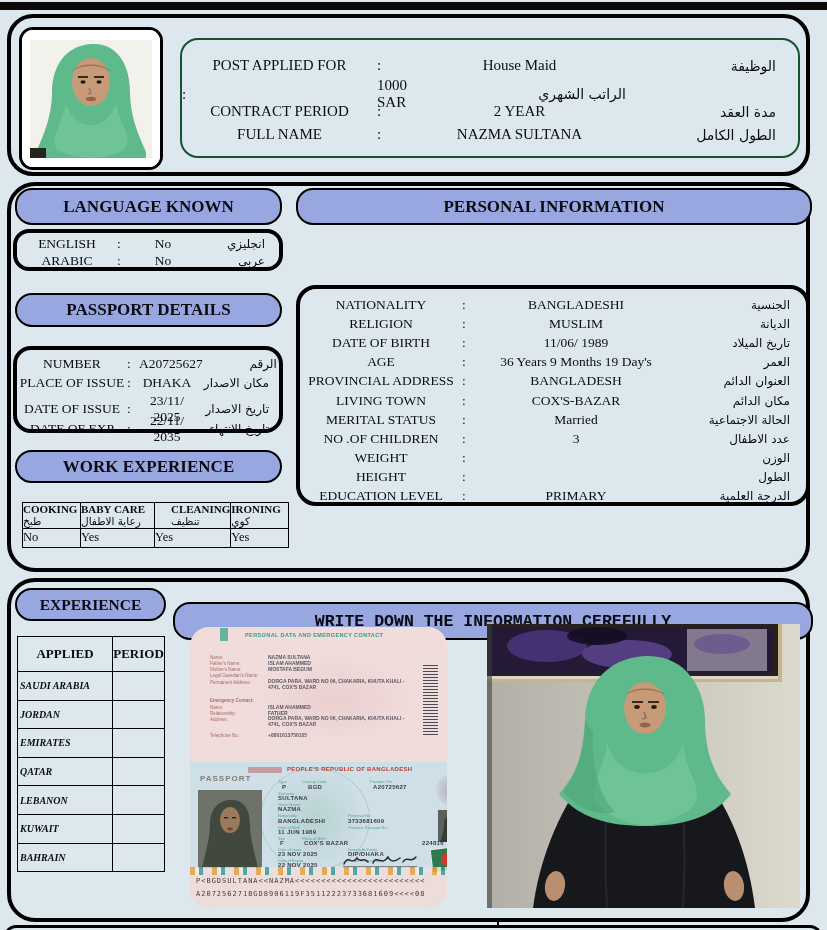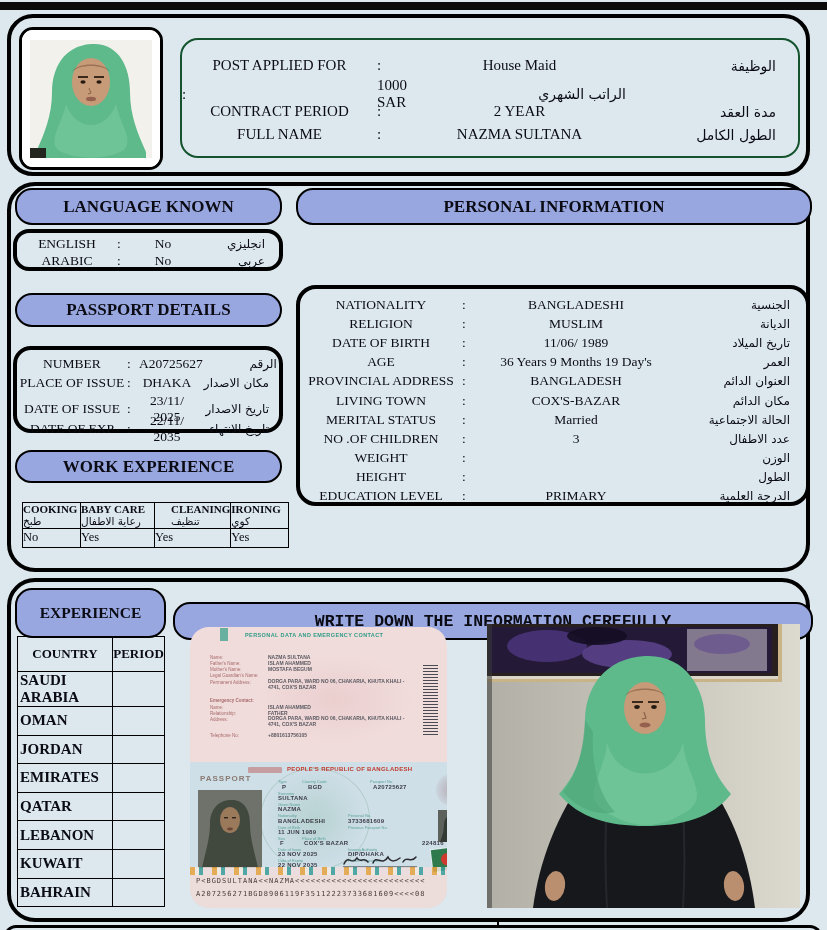--- a/index.html
+++ b/index.html
@@ -44,21 +44,21 @@
   .pers-box { position:absolute; border:4px solid #000; border-radius:20px; padding-top:6px; }
   .pers-row { height:19.2px; display:grid; grid-template-columns:162px 12px 1fr 128px; align-items:center; font-size:13.5px; }
   .pers-row .lbl { text-align:center; }
   .pers-row .val { text-align:center; }
   .pers-row .ar  { text-align:right; padding-right:16px; font-size:12px; }
 
   
   table.country { border-collapse:collapse; table-layout:fixed; }
   table.country th, table.country td { border:1.6px solid #000; }
   table.country th { font-size:13px; height:35px; text-align:center; }
-  table.country td { font-size:15px; font-weight:bold; height:28.6px; padding-left:2px; }
+  table.country td { font-size:10px; font-weight:bold; height:28.6px; padding-left:2px;font-style:italic; }
 
   
   .scan { position:absolute; overflow:hidden; }
   .pp-top { position:absolute; left:0; top:0; width:290px; height:135px; background:#f1dcdc; overflow:hidden; }
   .pp-bot { position:absolute; left:0; top:135px; width:290px; height:146px; background:#cfdfe8; overflow:hidden; }
   .eh  { position:absolute; font-family:"Liberation Sans",sans-serif; font-size:5.5px; font-weight:bold; color:#2e9c86; letter-spacing:.4px; white-space:nowrap; }
   .el  { position:absolute; font-family:"Liberation Sans",sans-serif; font-size:4.5px; color:#a86a6a; white-space:nowrap; }
   .ev  { position:absolute; font-family:"Liberation Sans",sans-serif; font-size:5px; font-weight:bold; color:#5a5a62; white-space:nowrap; }
   .ev2 { position:absolute; font-family:"Liberation Sans",sans-serif; font-size:5px; font-weight:bold; color:#5a5a62; width:150px; line-height:1.15; }
   .barcode { position:absolute; left:233px; top:38px; width:15px; height:70px;
@@ -295,40 +295,36 @@
       <span class="lbl">EDUCATION LEVEL</span>
       <span>:</span>
       <span class="val">PRIMARY</span>
       <span class="ar arabic">الدرجة العلمية</span>
     </div>
   </div>
 </div>
 
 <div class="sect" style="left:7px; top:578px; width:803px; height:344px;">
 
-  <div class="pill" style="left:4px; top:6px; width:151px; height:50px; font-size:15.5px;align-items:center;">
+  <div class="pill" style="left:4px; top:6px; width:151px; height:33px; font-size:15.5px;align-items:center;">
     <span>EXPERIENCE</span>
   </div>
 
   <div class="pill" style="left:162px; top:20px; width:640px; height:38px; font-size:16.5px;font-family:Liberation Mono, monospace;">
     <span>WRITE DOWN THE INFORMATION CEREFULLY</span>
   </div>
 
   <table class="country" style="position:absolute; left:6px; top:54px;">
     <tbody>
         <tr>
-      <th style="width:95px;">COUNTRY</th>
+      <th style="width:95px;">APPLIED</th>
       <th style="width:52px;">PERIOD</th>
     </tr>
     <tr>
           <td>SAUDI ARABIA</td>
-          <td></td>
-        </tr>
-    <tr>
-          <td>OMAN</td>
           <td></td>
         </tr>
     <tr>
           <td>JORDAN</td>
           <td></td>
         </tr>
     <tr>
           <td>EMIRATES</td>
           <td></td>
         </tr>

